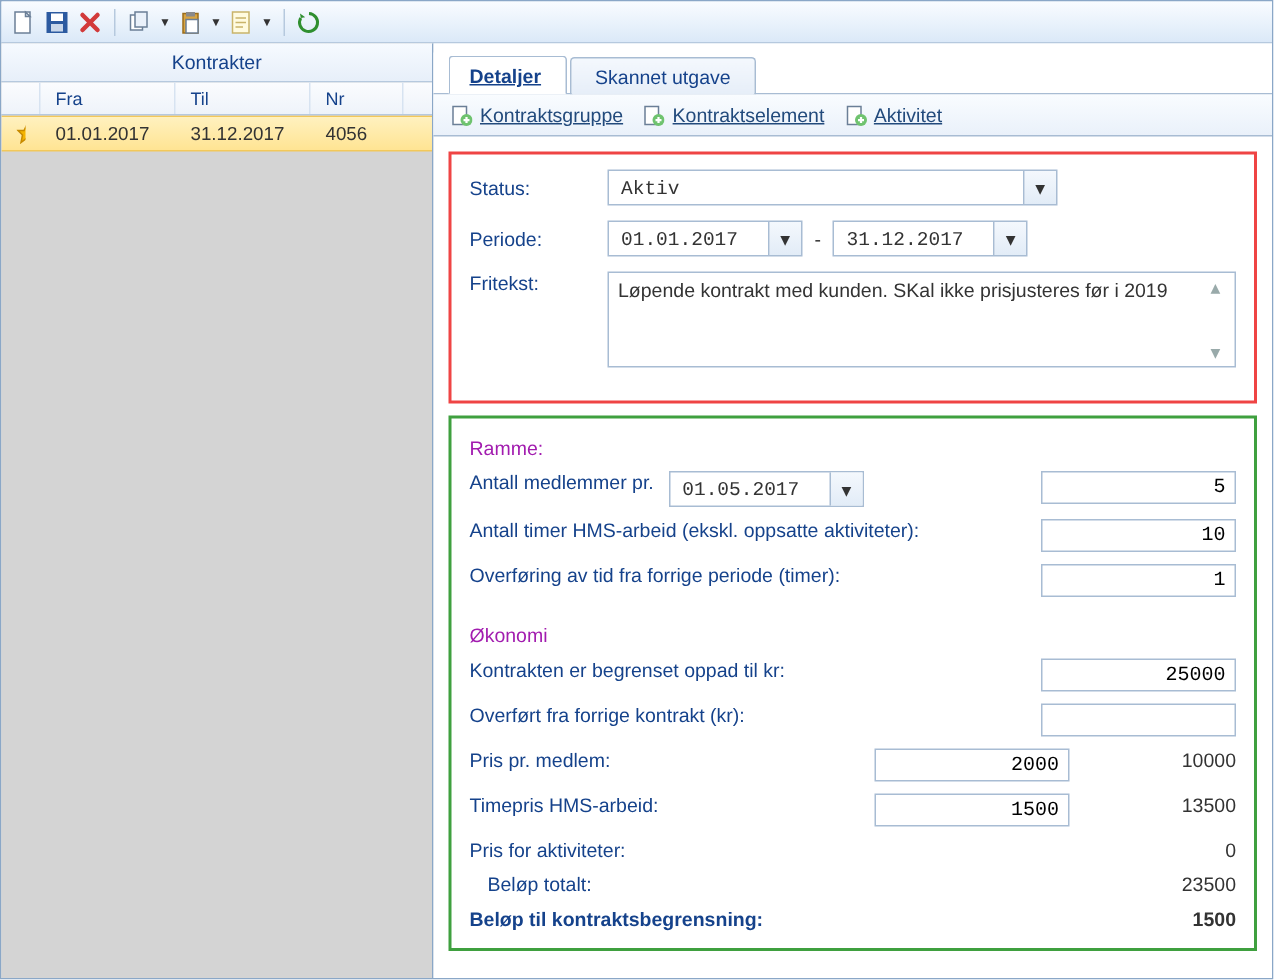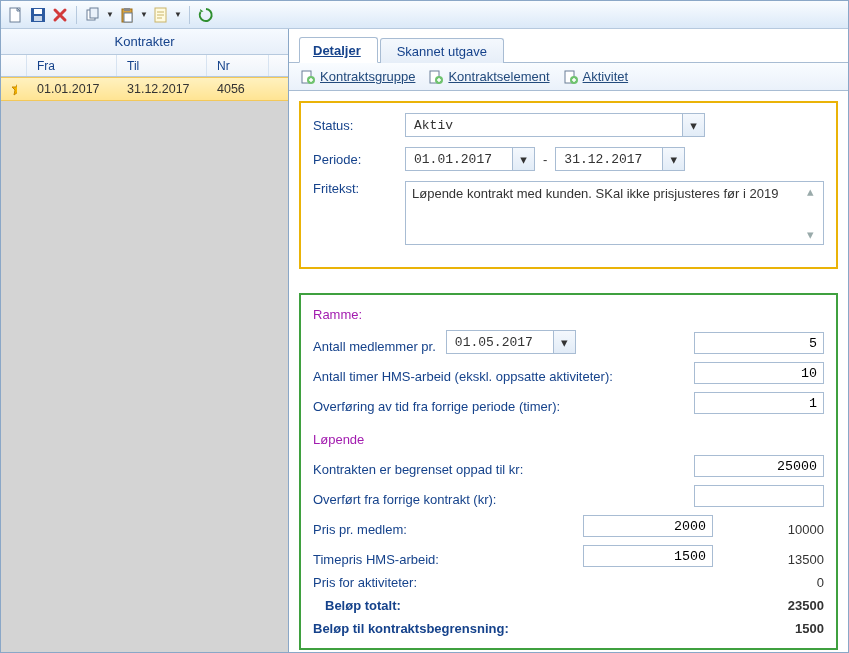--- a/index.html
+++ b/index.html
@@ -50,21 +50,21 @@
   .tab.active { background:#fff; font-weight:bold; border-bottom:1px solid #fff; text-decoration:underline;padding-left:13px; }
 
   
   .ribbon { display:flex; gap:14px; padding:6px 12px; border-bottom:1px solid #a8bcd3;
     background:linear-gradient(#f9fcff,#eaf1fa); }
   .rbtn { display:flex; align-items:center; gap:5px; cursor:pointer; color:#224a7c;text-decoration:underline; }
   .rbtn svg { flex:0 0 auto; }
 
   .content { flex:1; overflow:auto; padding:10px 10px 10px 10px; }
 
-  .box { border:2px solid #eab308; padding:10px 12px 12px; margin-bottom:24px; }
+  .box { border:2px solid #ef4444; padding:10px 12px 12px; margin-bottom:8px; }
   .box.green { border-color:#3fa03f; }
 
   .frow { display:flex; align-items:center; margin-bottom:10px; gap:8px; }
   .flabel { width:84px; color:#15428b; }
   .flabel.w-auto{ width:auto; }
   .selectish {
     display:flex; align-items:center; height:24px; border:1px solid #a8bcd3; background:#fff;
   }
   .selectish .sval { flex:1; padding:0 8px; font-family:"Courier New",monospace; }
   .selectish .sarr {
@@ -72,28 +72,28 @@
     border-left:1px solid #a8bcd3; background:linear-gradient(#f4f8fd,#e2ecf7); cursor:pointer;
   }
   .datebox { width:130px; }
   .status-w{ width:300px; }
   .ta {
     flex:1; height:64px; border:1px solid #a8bcd3; padding:4px 6px; font-family:Arial,sans-serif;
     font-size:13px; resize:none; position:relative;
   }
   .ta .sc { position:absolute; right:2px; top:2px; bottom:2px; width:14px; display:flex; flex-direction:column; justify-content:space-between; color:#9aa; pointer-events:none;}
   .section-title{ color:#a21caf; margin:2px 0 8px; }
-  .numrow { display:flex; align-items:flex-end; margin-bottom:8px; gap:10px; }
+  .numrow { display:flex; align-items:flex-start; margin-bottom:8px; gap:10px; }
   .numrow .lbl { flex:1; color:#15428b; }
   .numin {
     width:130px; height:22px; border:1px solid #a8bcd3; background:#fff; text-align:right;
     padding:0 6px; font-family:"Courier New",monospace;
   }
   .numout { width:130px; text-align:right; font-family:Arial,sans-serif; }
-  .bold { font-weight:bold;padding-left:12px; }
+  .bold { font-weight:normal;padding-left:12px; }
   .twoin .lbl{ flex:0 0 260px; }
   .twoin .numin{ margin-left:auto; }
   .ramme-sel { width:130px; }
 </style>
 </head>
 <body>
 
 <div class="app">
 
   <div class="toolbar">
@@ -256,21 +256,21 @@
           <div class="numrow">
             <span class="lbl">Antall timer HMS-arbeid (ekskl. oppsatte aktiviteter):</span>
             <input class="numin" value="10" style="">
           </div>
 
           <div class="numrow" style="margin-bottom:18px;gap:39px;">
             <span class="lbl">Overføring av tid fra forrige periode (timer):</span>
             <input class="numin" value="1" style="">
           </div>
 
-          <div class="section-title">Løpende</div>
+          <div class="section-title">Økonomi</div>
 
           <div class="numrow">
             <span class="lbl">Kontrakten er begrenset oppad til kr:</span>
             <input class="numin" value="25000" style="">
           </div>
           <div class="numrow">
             <span class="lbl">Overført fra forrige kontrakt (kr):</span>
             <input class="numin" value="" style="">
           </div>
 

